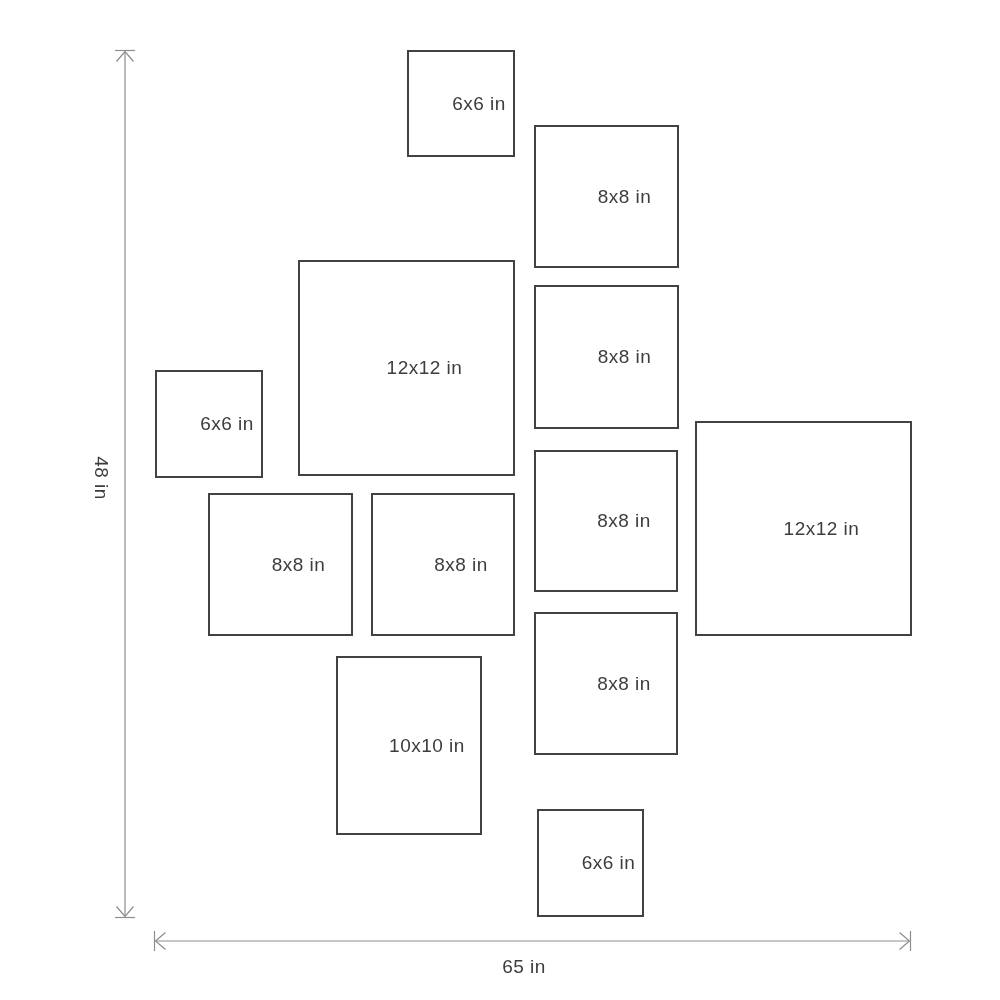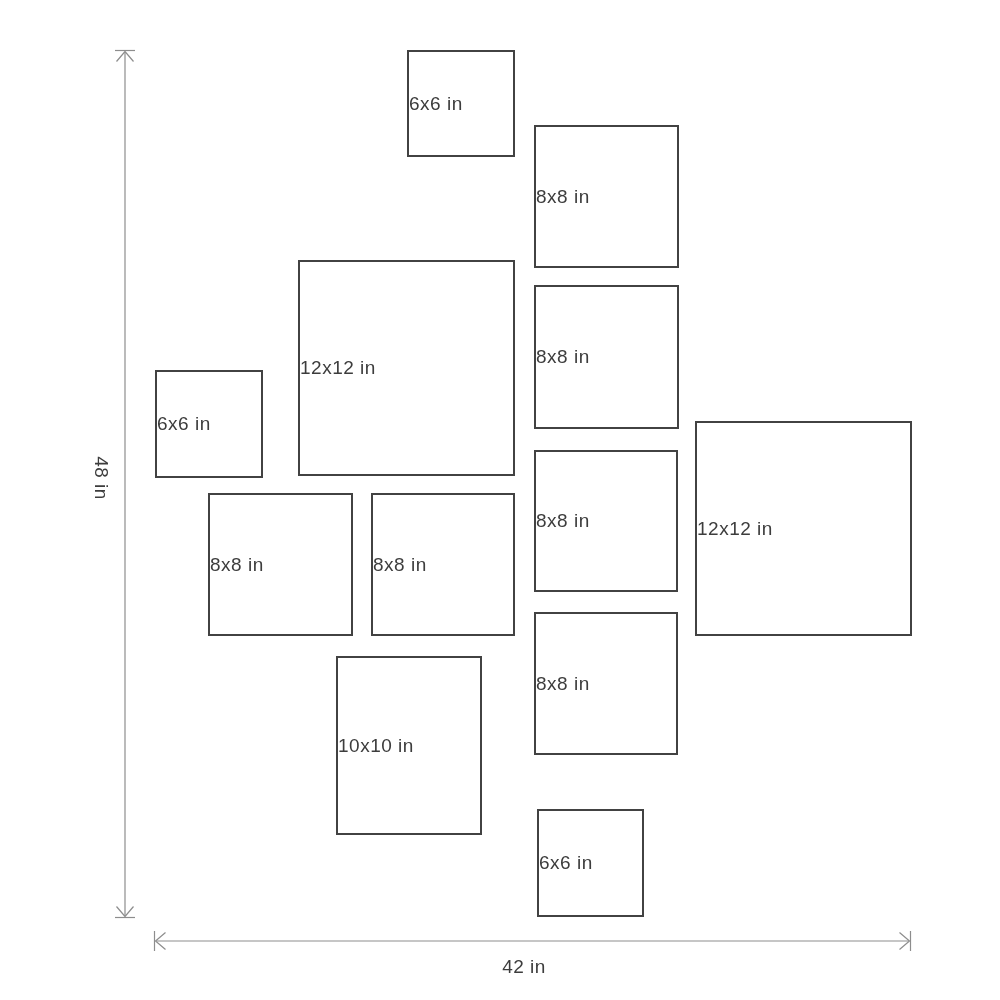--- a/index.html
+++ b/index.html
@@ -15,21 +15,21 @@
     background:var(--background);
     font-family:"Liberation Sans","DejaVu Sans",sans-serif;
     overflow:hidden;
     margin:0 auto;
   }
   .frame{
     position:absolute;
     box-sizing:border-box;
     border:2px solid var(--frame-border);
     background:var(--background);
-    display:flex;align-items:center;justify-content:flex-start;
+    display:flex;align-items:center;justify-content:center;padding-left:36px;
   }
   .frame-label{
     color:var(--label-text);
     font-size:19px;
     letter-spacing:0.5px;
     white-space:nowrap;
   }
   .dim-label{
     position:absolute;
     color:var(--label-text);
@@ -62,21 +62,21 @@
     <g>
       <line class="arrow-stroke" x1="156" y1="941" x2="909" y2="941"></line>
       <line class="arrow-stroke" x1="154.5" y1="931" x2="154.5" y2="951"></line>
       <polyline class="arrow-stroke" points="165.5,932.5 155.5,941 165.5,949.5"></polyline>
       <line class="arrow-stroke" x1="910.5" y1="931" x2="910.5" y2="951"></line>
       <polyline class="arrow-stroke" points="899.5,932.5 909.5,941 899.5,949.5"></polyline>
     </g>
   </svg>
 
   <div class="dim-label vertical" style="left:101px;top:478px;">48 in</div>
-  <div class="dim-label horizontal" style="left:524px;top:967px;">42 in</div>
+  <div class="dim-label horizontal" style="left:524px;top:967px;">65 in</div>
 
   <div class="frame" style="left:407px;top:50px;width:108px;height:107px;">
     <span class="frame-label">6x6 in</span>
   </div>
 
   <div class="frame" style="left:534px;top:125px;width:145px;height:143px;">
     <span class="frame-label">8x8 in</span>
   </div>
 
   <div class="frame" style="left:298px;top:260px;width:217px;height:216px;">

